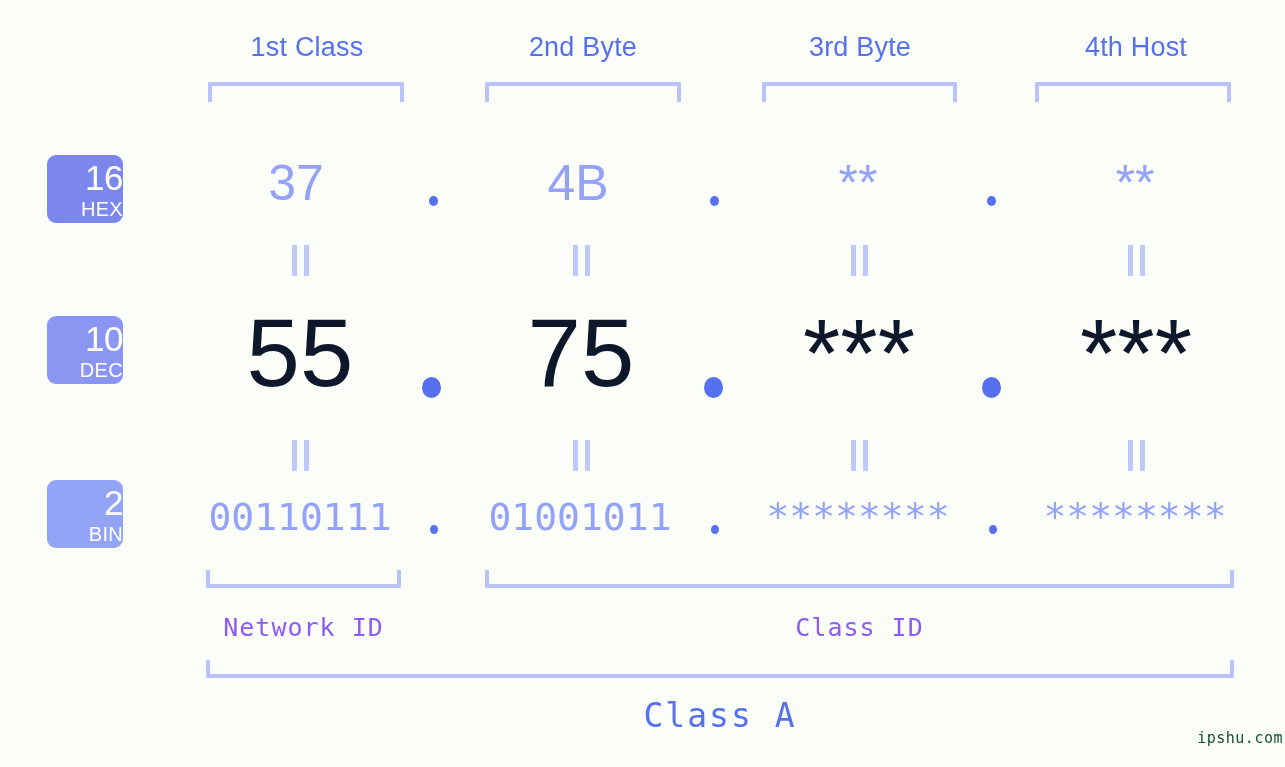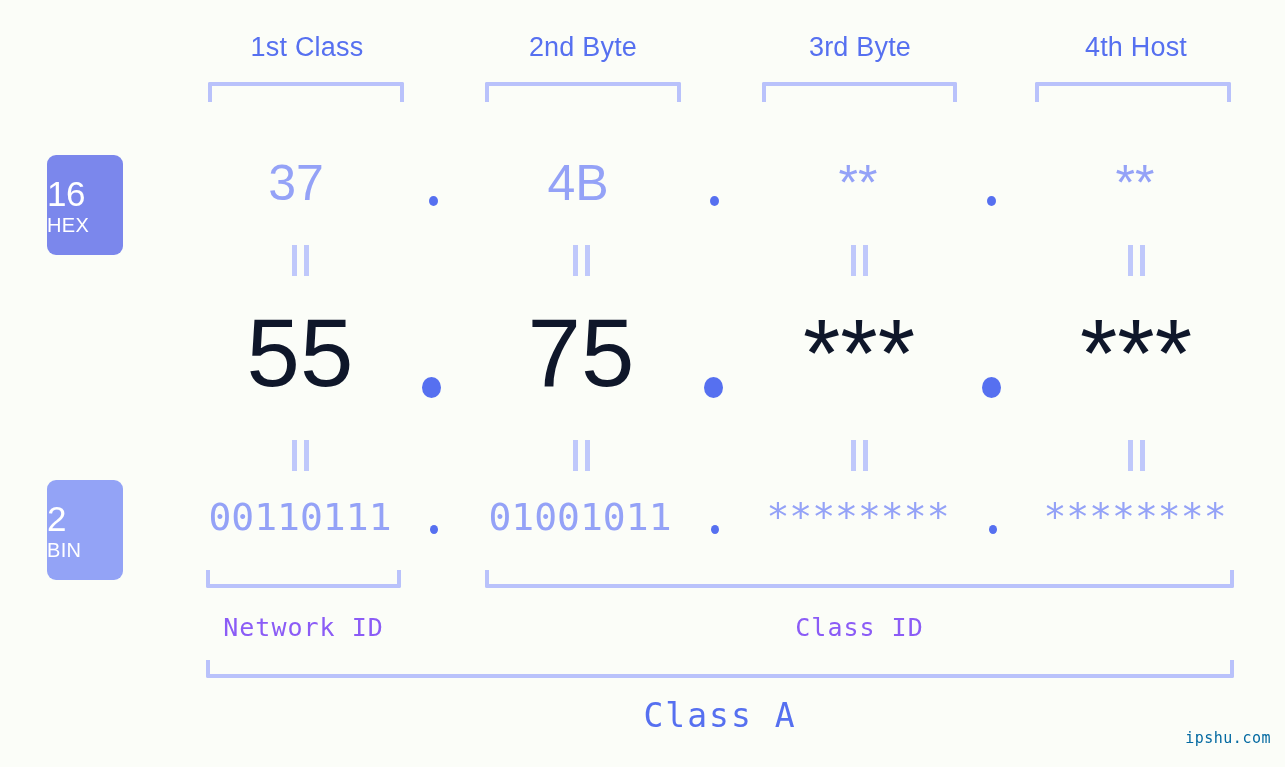--- a/index.html
+++ b/index.html
@@ -54,26 +54,26 @@
     border-bottom-left-radius: 2px;
     border-bottom-right-radius: 2px;
     box-sizing: border-box;
   }
 
   
   .badge {
     position: absolute;
     left: 47px;
     width: 76px;
-    height: 100px;
+    height: 68px;
     border-radius: 9px;
     color: #ffffff;
     display: flex;
     flex-direction: column;
-    align-items: flex-start;
+    align-items: flex-end;
     justify-content: center;
     line-height: 1;
   }
   .badge .num {
     font-size: 35px;
     font-weight: 400;
     letter-spacing: -0.5px;
   }
   .badge .name {
     font-size: 20px;
@@ -155,25 +155,25 @@
     font-family: "DejaVu Sans Mono", monospace;
     font-size: 33px;
     color: #5670f0;
     white-space: nowrap;
     letter-spacing: 2px;
   }
 
   
   .watermark {
     position: absolute;
-    right: 14px;
+    right: 2px;
     bottom: 20px;
     font-family: "DejaVu Sans Mono", monospace;
     font-size: 15px;
-    color: #0369a1;
+    color: #14532d;
     letter-spacing: 0.5px;
   }
 </style>
 </head>
 <body>
 
 <div class="stage">
 
   <div class="byte-label" style="left:197px;">1st Class</div>
   <div class="byte-label" style="left:473px;">2nd Byte</div>
@@ -181,20 +181,24 @@
   <div class="byte-label" style="left:1026px;">4th Host</div>
 
   <div class="bracket-top" style="left:208px;  top:82px; width:196px;"></div>
   <div class="bracket-top" style="left:485px;  top:82px; width:196px;"></div>
   <div class="bracket-top" style="left:762px;  top:82px; width:195px;"></div>
   <div class="bracket-top" style="left:1035px; top:82px; width:196px;"></div>
 
   <div class="badge badge-hex">
     <span class="num">16</span>
     <span class="name">HEX</span>
+  </div>
+  <div class="badge badge-dec">
+    <span class="num">10</span>
+    <span class="name">DEC</span>
   </div>
   <div class="badge badge-bin">
     <span class="num">2</span>
     <span class="name">BIN</span>
   </div>
 
   <div class="row-hex">
     <div class="cell" style="left:186px;">37</div>
     <div class="cell" style="left:468px;">4B</div>
     <div class="cell" style="left:748px;">**</div>

